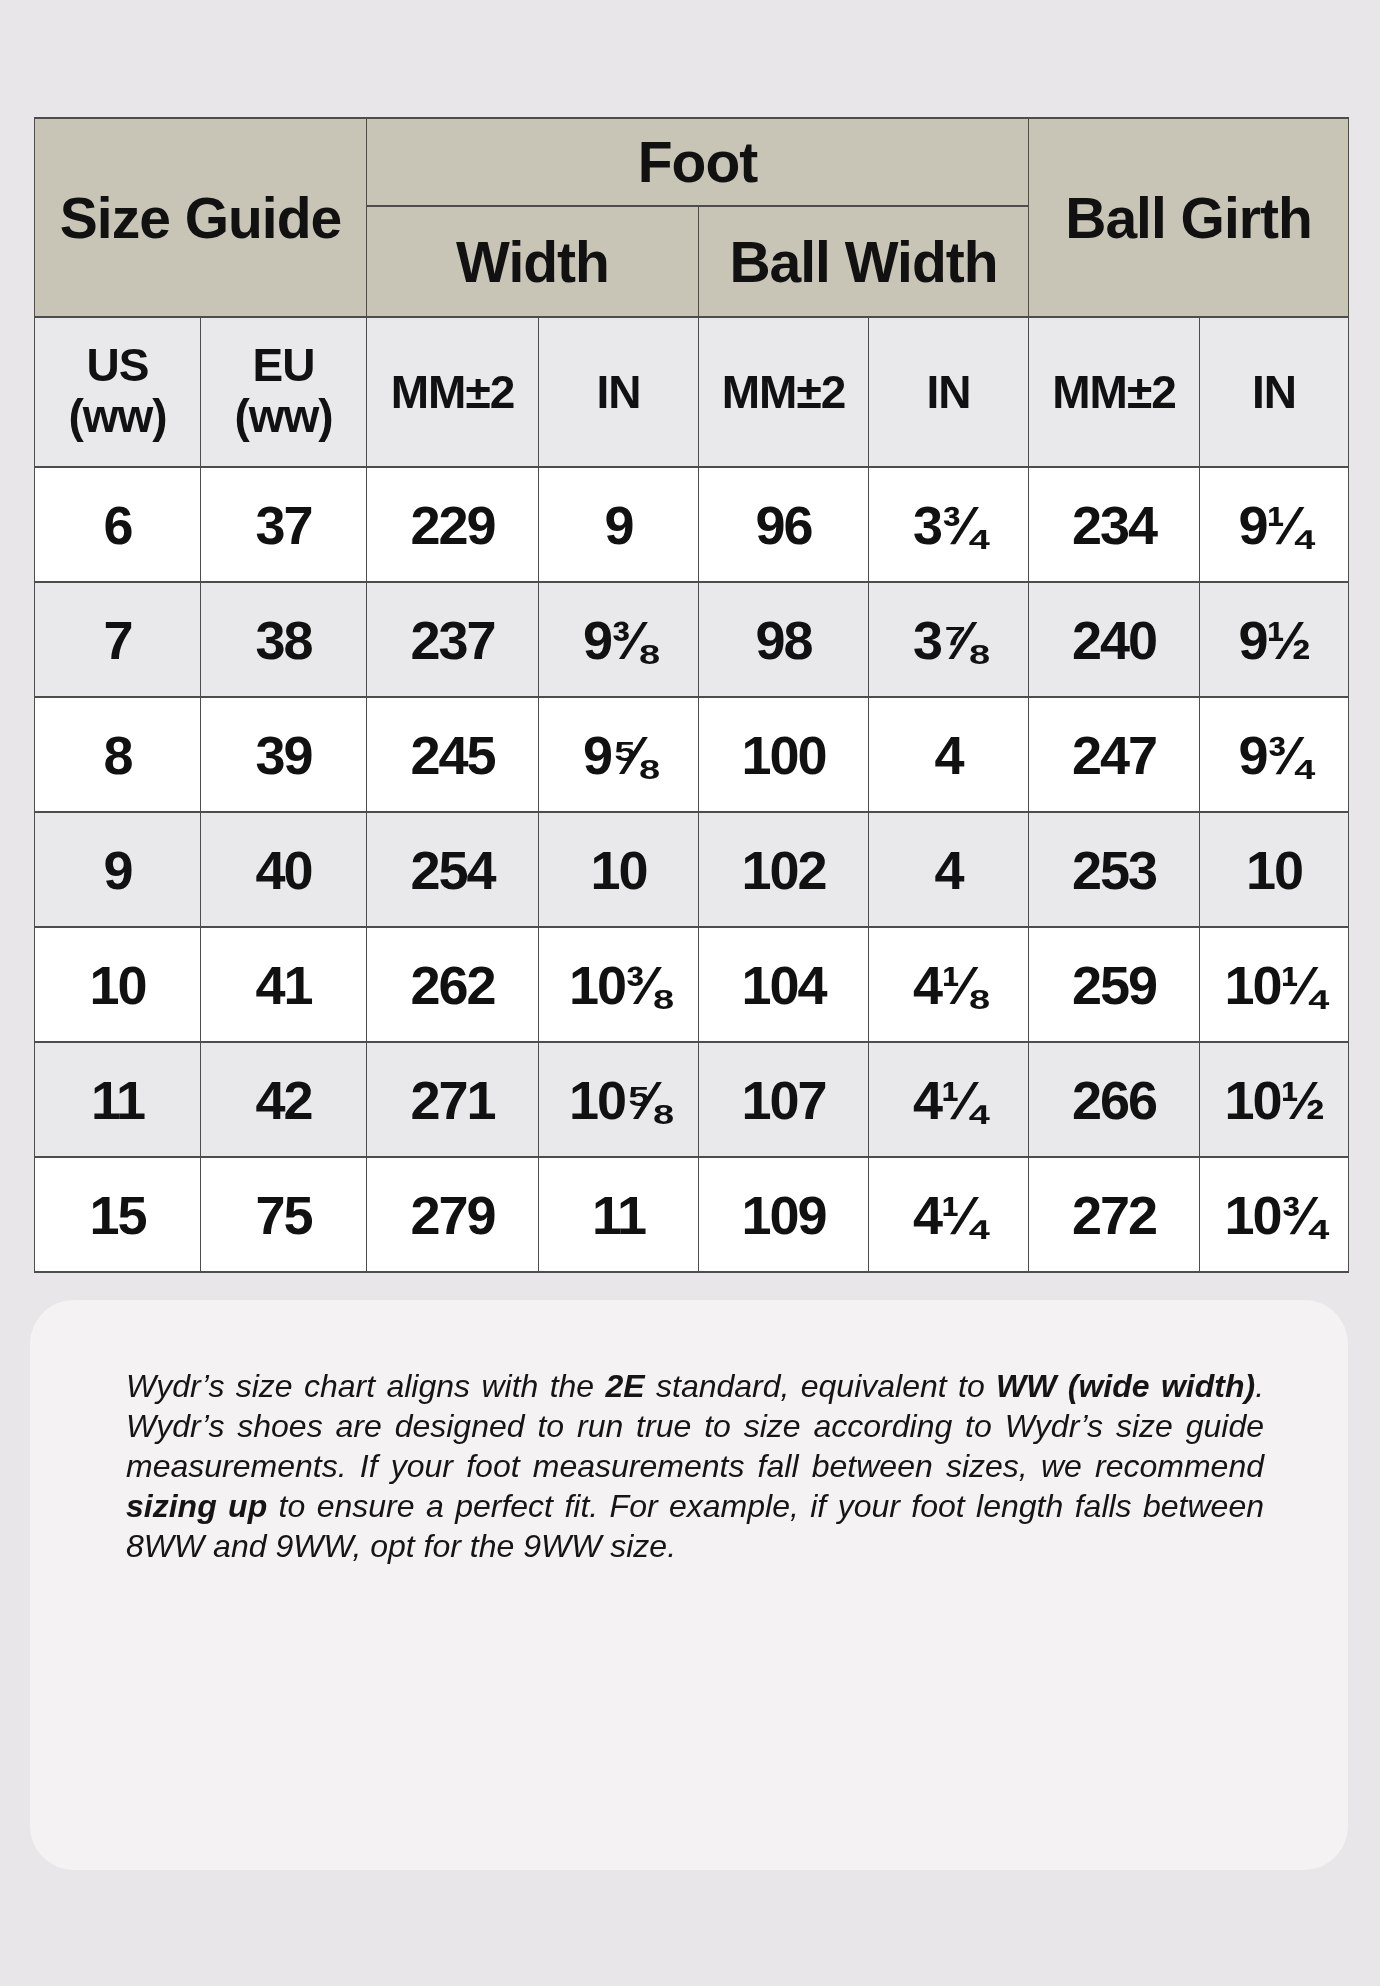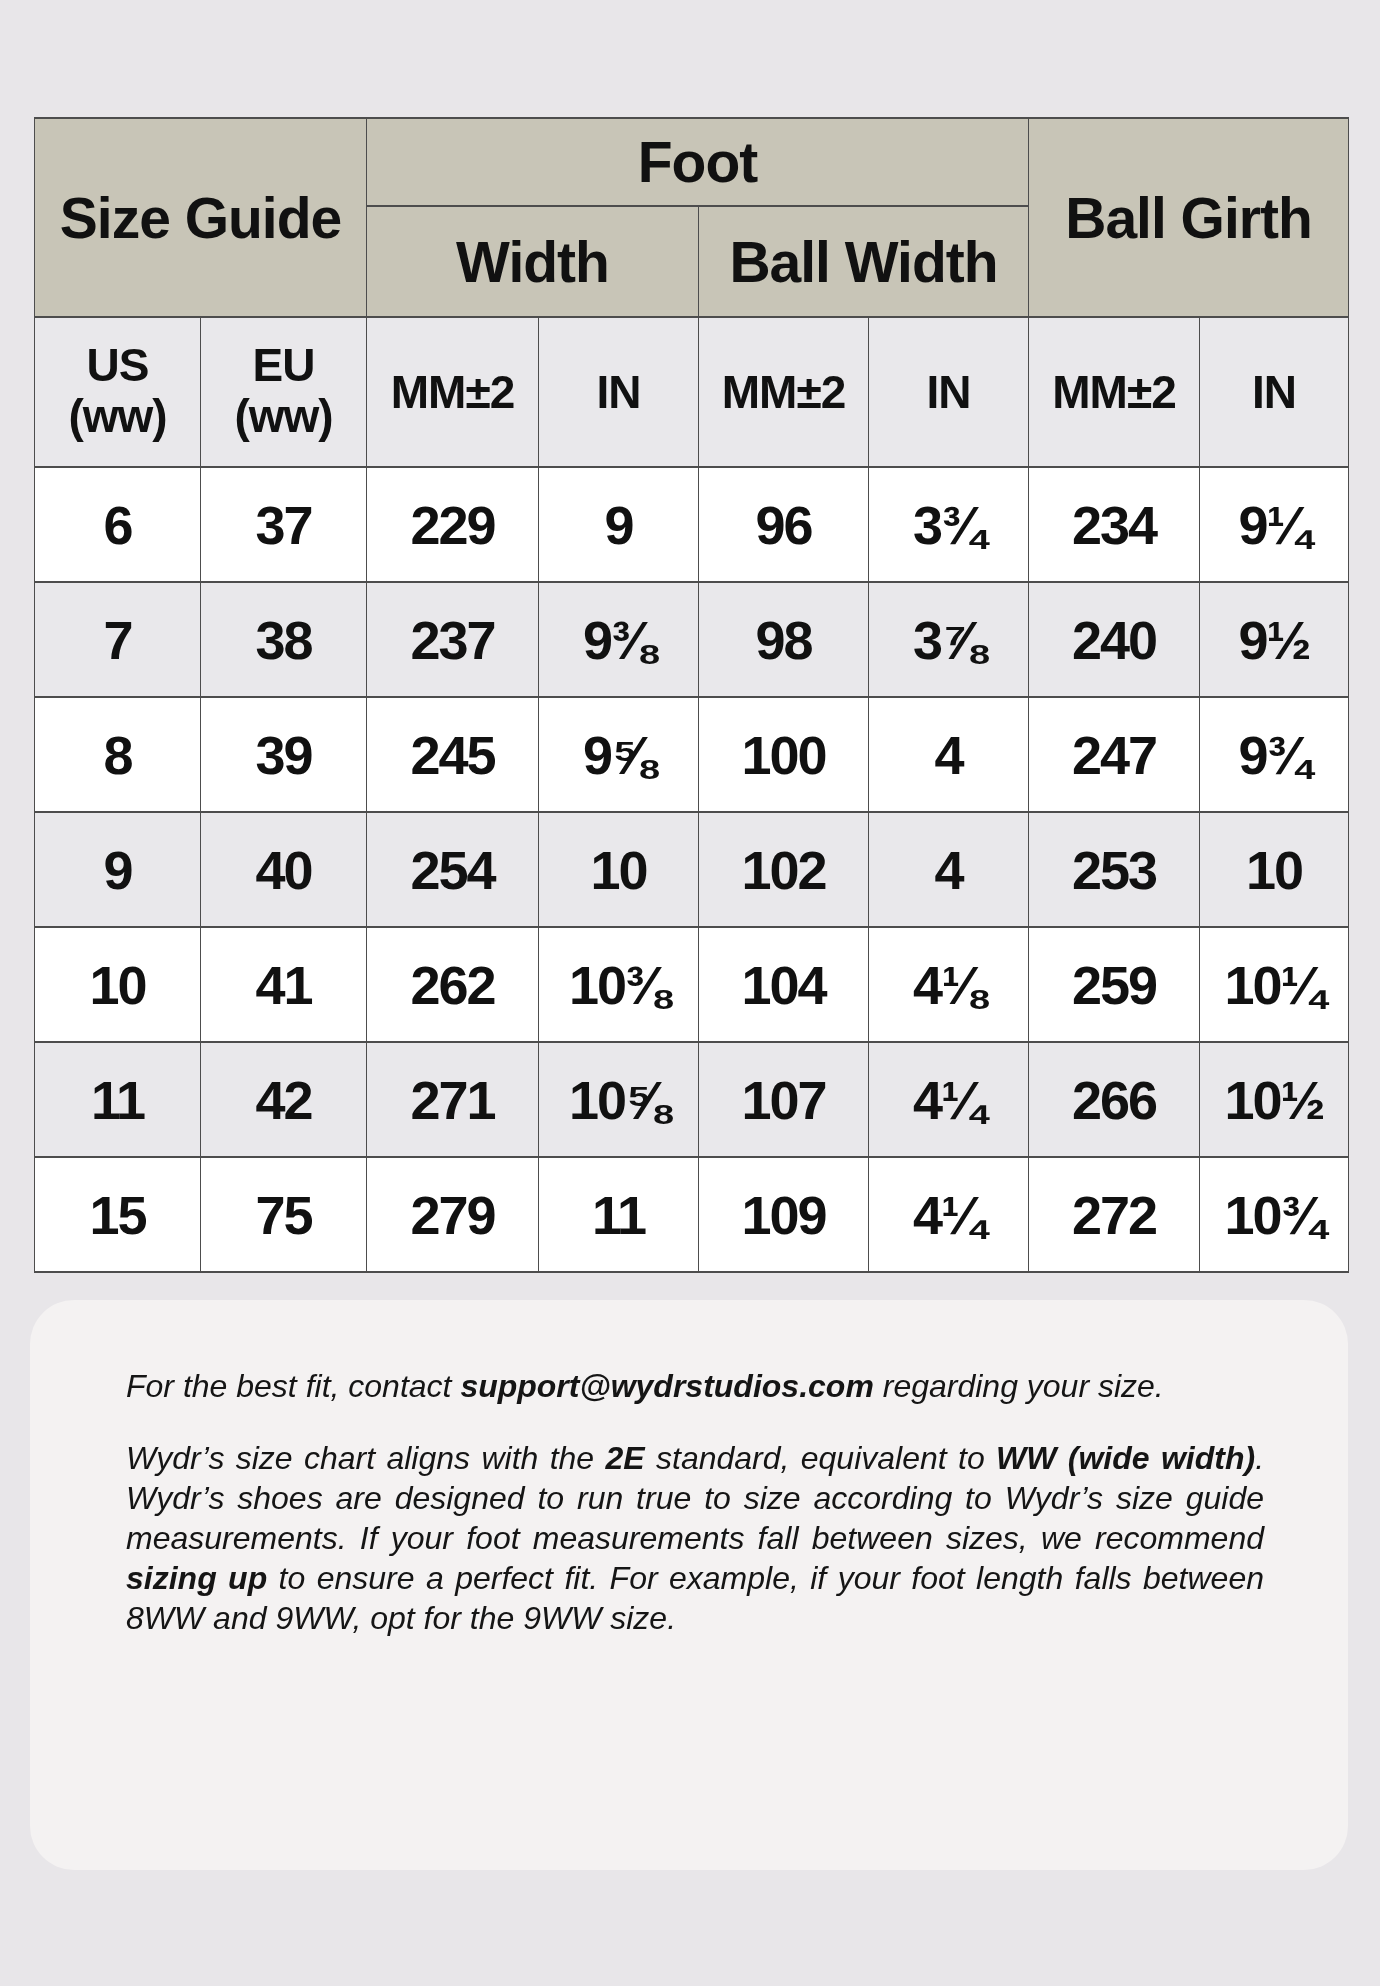--- a/index.html
+++ b/index.html
@@ -200,16 +200,15 @@
         <td>109</td>
         <td>4¼</td>
         <td>272</td>
         <td>10¾</td>
       </tr>
     </tbody>
 </table>
 
 <div class="notes-card">
   <div id="notes-body">
-      <p><span>For the best fit, contact </span><strong>support@wydrstudios.com</strong><span> regarding your size.</span></p>
       <p><span>Wydr’s size chart aligns with the </span><strong>2E</strong><span> standard, equivalent to </span><strong>WW (wide width)</strong><span>. Wydr’s shoes are designed to run true to size according to Wydr’s size guide measurements. If your foot measurements fall between sizes, we recommend </span><strong>sizing up</strong><span> to ensure a perfect fit. For example, if your foot length falls between 8WW and 9WW, opt for the 9WW size.</span></p>
     </div>
 </div>
 
 </body></html>

